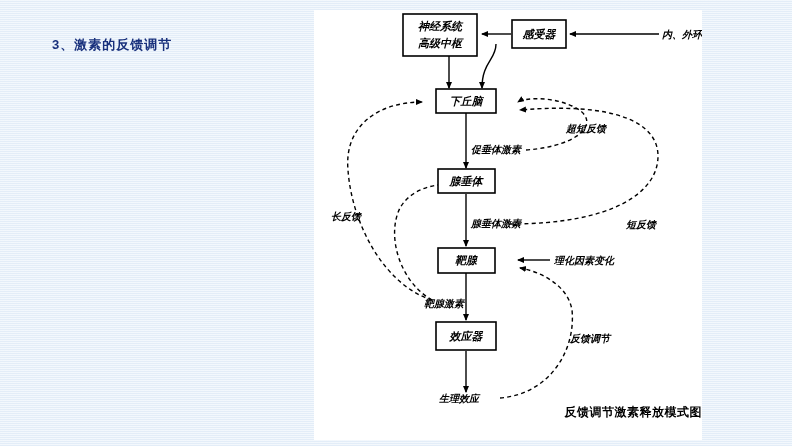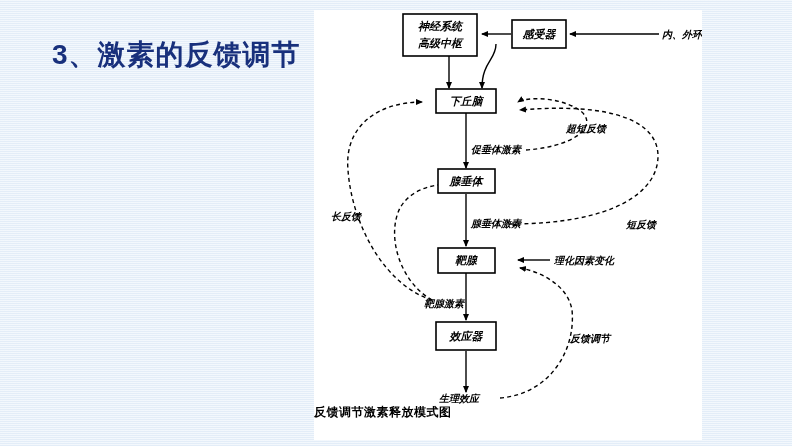--- a/index.html
+++ b/index.html
@@ -20,21 +20,21 @@
     background:
       linear-gradient(0deg, rgba(255,255,255,0.45), rgba(255,255,255,0.45)),
       repeating-linear-gradient(0deg, #ccdff2 0px, #ccdff2 1px, #e9f2fb 1px, #e9f2fb 2px),
       repeating-linear-gradient(90deg, #cfe0f3 0px, #cfe0f3 1px, #eaf3fc 1px, #eaf3fc 2px);
     background-color: #dfeaf7;
   }
   #slide-title {
     position: absolute;
     left: 52px;
     top: 36px;
-    font-size: 28px;
+    font-size: 13px;
     font-weight: bold;
     color: #18307c;
     letter-spacing: 1px;
     white-space: nowrap;
   }
   #diagram-panel {
     position: absolute;
     left: 314px;
     top: 10px;
     width: 388px;
@@ -75,21 +75,21 @@
     stroke: #000000;
     stroke-width: 1.4;
     fill: none;
     stroke-dasharray: 4 3.2;
   }
   #diagram-caption {
     position: absolute;
     left: 314px;
     top: 404px;
     width: 388px;
-    text-align: left;
+    text-align: right;
     font-size: 12px;
     font-weight: bold;
     color: #000000;
     letter-spacing: 0.5px;
   }
 </style>
 </head>
 <body>
 
 <div id="slide">

